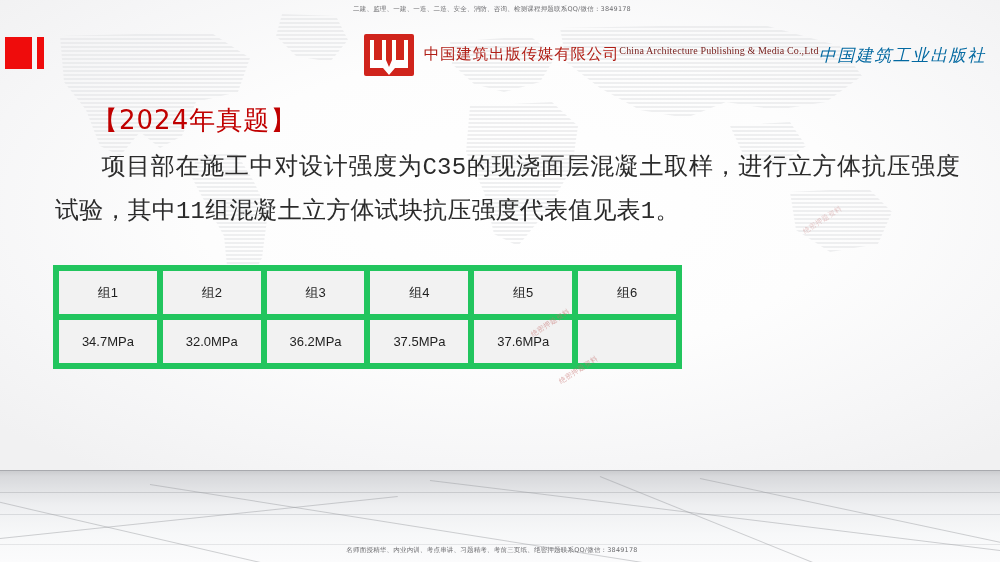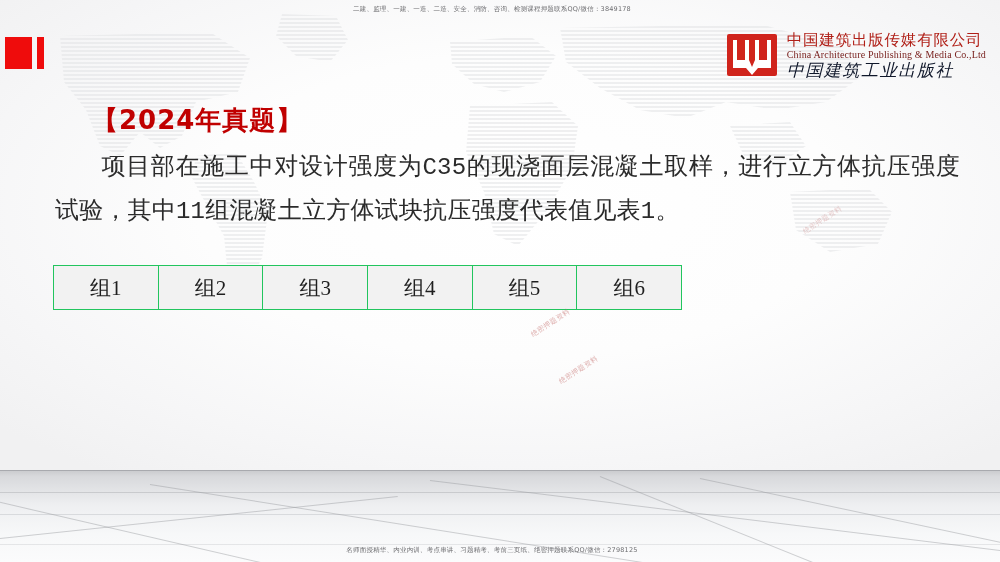--- a/index.html
+++ b/index.html
@@ -91,55 +91,55 @@
     right: 14px; top: 29px;
     display: flex;
     align-items: center;
     gap: 9px;
   }
   .logo-mark {
     width: 52px; height: 52px;
     flex: 0 0 52px;
   }
   .logo-mark svg { display:block; }
-  .logo-text { display: flex; flex-direction: column; justify-content: center; }
+  .logo-text { display: flex; flex-direction: row; justify-content: center; }
   .logo-cn {
     font-size: 15.5px;
     color: #b01f17;
     letter-spacing: .8px;
     line-height: 18px;
     font-family: "DejaVu Sans", sans-serif;
     white-space: nowrap;
   }
   .logo-en {
     font-size: 10px;
     color: #7a2320;
     letter-spacing: .15px;
     line-height: 11px;
     font-family: "Liberation Serif", serif;
     white-space: nowrap;
   }
   .logo-cn2 {
     font-size: 17px;
-    color: #0f172a;
+    color: #0369a1;
     letter-spacing: 1.6px;
     line-height: 20px;
     font-family: "DejaVu Sans", sans-serif;
     white-space: nowrap;
     font-style: italic;
   }
 
   
   .title-zhenti {
     position: absolute;
     left: 92px; top: 104px;
     font-size: 26px;
     line-height: 32px;
     color: #c00000;
-    font-weight: bold;
+    font-weight: normal;
     letter-spacing: 1px;
     font-family: "DejaVu Sans", sans-serif;
     white-space: nowrap;
   }
 
   .body-text {
     position: absolute;
     left: 55px; top: 146px;
     width: 905px;
     font-size: 24px;
@@ -153,28 +153,28 @@
 
   
   .data-table {
     position: absolute;
     left: 53px; top: 265px;
     width: 629px;
     border-collapse: collapse;
     table-layout: fixed;
   }
   .data-table td {
-    border: 1px solid #22c55e;
+    border: 6px solid #22c55e;
     background: #f2f2f2;
     height: 43px;
     text-align: center;
     vertical-align: middle;
-    font-size: 21px;
+    font-size: 13px;
     color: #1f1f1f;
-    font-family: Liberation Serif, serif;
+    font-family: Liberation Sans, sans-serif;
     padding: 0;
   }
   .data-table td.empty { background: #f2f2f2; }
 
   
   .wm {
     position: absolute;
     font-size: 7px;
     color: rgba(196,110,108,.55);
     transform: rotate(-33deg);
@@ -227,21 +227,21 @@
     <div class="floor-h" style="top:74px;background:rgba(170,172,178,.26);"></div>
     <div class="line" style="left:-60px;top:18px;width:640px;height:1px;transform:rotate(13deg);"></div>
     <div class="line" style="left:150px;top:14px;width:700px;height:1px;transform:rotate(9deg);"></div>
     <div class="line" style="left:430px;top:10px;width:680px;height:1px;transform:rotate(7deg);"></div>
     <div class="line" style="left:700px;top:8px;width:420px;height:1px;transform:rotate(12deg);"></div>
     <div class="line" style="left:-20px;top:70px;width:420px;height:1px;transform:rotate(-6deg);"></div>
     <div class="line" style="left:600px;top:6px;width:300px;height:1px;transform:rotate(22deg);"></div>
   </div>
 
   <div class="promo promo-top">二建、监理、一建、一造、二造、安全、消防、咨询、检测课程押题联系QQ/微信：3849178</div>
-  <div class="promo promo-bottom">名师面授精华、内业内训、考点串讲、习题精考、考前三页纸、绝密押题联系QQ/微信：2798125</div>
+  <div class="promo promo-bottom">名师面授精华、内业内训、考点串讲、习题精考、考前三页纸、绝密押题联系QQ/微信：3849178</div>
 
   <div class="red-block"></div>
   <div class="red-bar"></div>
 
   <div class="logo">
     <div class="logo-mark">
       <svg width="52" height="52" viewBox="0 0 52 52" xmlns="http://www.w3.org/2000/svg">
         <rect x="1" y="5" width="50" height="42" rx="2" fill="#d0241c"></rect>
         <rect x="7" y="11" width="16" height="20" fill="#ffffff"></rect>
         <rect x="29" y="11" width="16" height="20" fill="#ffffff"></rect>
@@ -265,20 +265,28 @@
   <table class="data-table">
     <tbody>
       <tr>
         <td>组1</td>
         <td>组2</td>
         <td>组3</td>
         <td>组4</td>
         <td>组5</td>
         <td>组6</td>
       </tr>
+      <tr>
+        <td>34.7MPa</td>
+        <td>32.0MPa</td>
+        <td>36.2MPa</td>
+        <td>37.5MPa</td>
+        <td>37.6MPa</td>
+        <td class="empty"></td>
+      </tr>
     </tbody>
   </table>
 
   <div class="wm wm-1">绝密押题资料</div>
   <div class="wm wm-2">绝密押题资料</div>
   <div class="wm wm-3">绝密押题资料</div>
 
 </div>
 
 </body></html>

